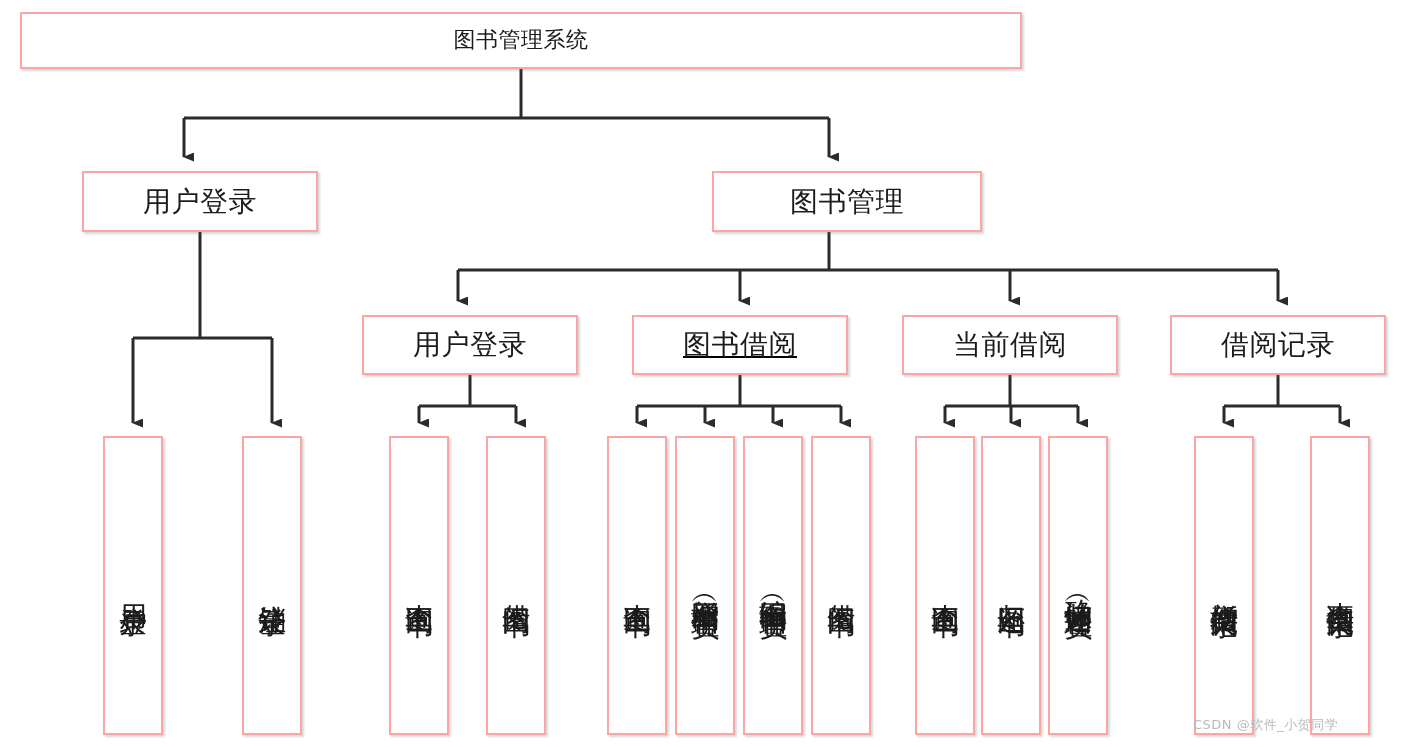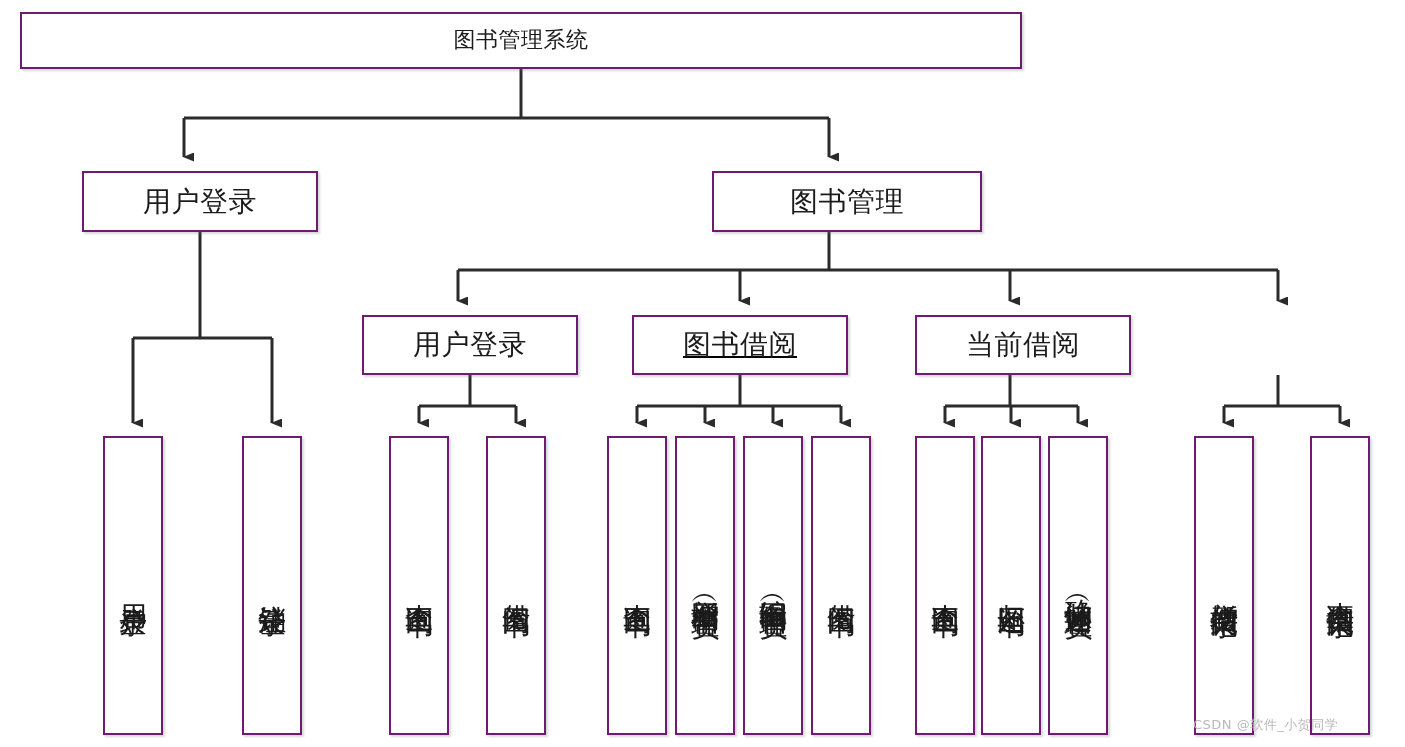--- a/index.html
+++ b/index.html
@@ -21,21 +21,21 @@
     position: absolute;
     left: 0;
     top: 0;
     width: 1405px;
     height: 747px;
   }
   .node-box {
     position: absolute;
     box-sizing: border-box;
     background: #ffffff;
-    border: 2px solid #701a75;
+    border: 2px solid #fca5a5;
     box-shadow: 2px 2px 2px rgba(120,120,120,0.28);
     display: flex;
     align-items: center;
     justify-content: center;
     overflow: hidden;
   }
   .node-label {
     color: #1b1b1b;
     font-size: 28px;
     line-height: 1.12;
@@ -136,22 +136,25 @@
   <div class="node-box" style="left:712px; top:171px; width:270px; height:61px;">
     <span class="node-label">图书管理</span>
   </div>
 
   <div class="node-box" style="left:362px; top:315px; width:216px; height:60px;">
     <span class="node-label">用户登录</span>
   </div>
   <div class="node-box" style="left:632px; top:315px; width:216px; height:60px;text-decoration:underline;">
     <span class="node-label">图书借阅</span>
   </div>
-  <div class="node-box" style="left:902px; top:315px; width:216px; height:60px;margin-left:13px;">
+  <div class="node-box" style="left:902px; top:315px; width:216px; height:60px;">
     <span class="node-label">当前借阅</span>
+  </div>
+  <div class="node-box" style="left:1170px; top:315px; width:216px; height:60px;">
+    <span class="node-label">借阅记录</span>
   </div>
 
   <div class="node-box vertical" style="left:103px; top:436px; width:60px; height:299px;">
     <span class="node-label">用户登录</span>
   </div>
   <div class="node-box vertical" style="left:242px; top:436px; width:60px; height:299px;">
     <span class="node-label">注销登录</span>
   </div>
 
   <div class="node-box vertical" style="left:389px; top:436px; width:60px; height:299px;">

